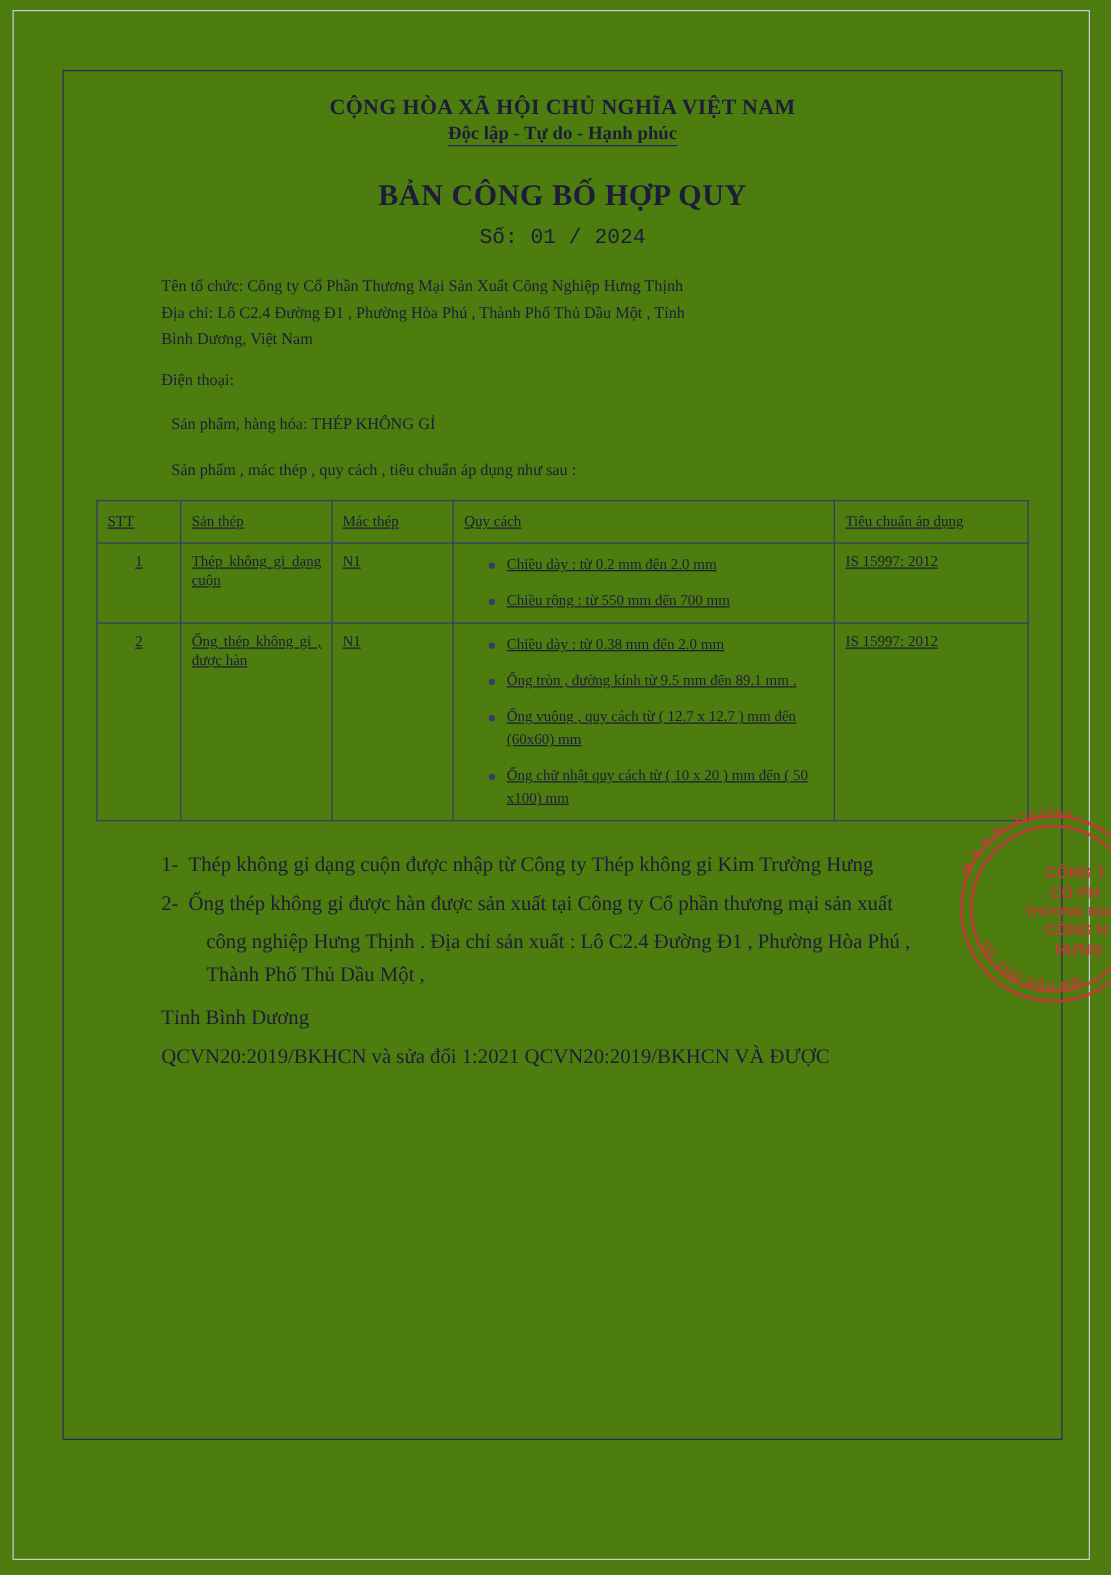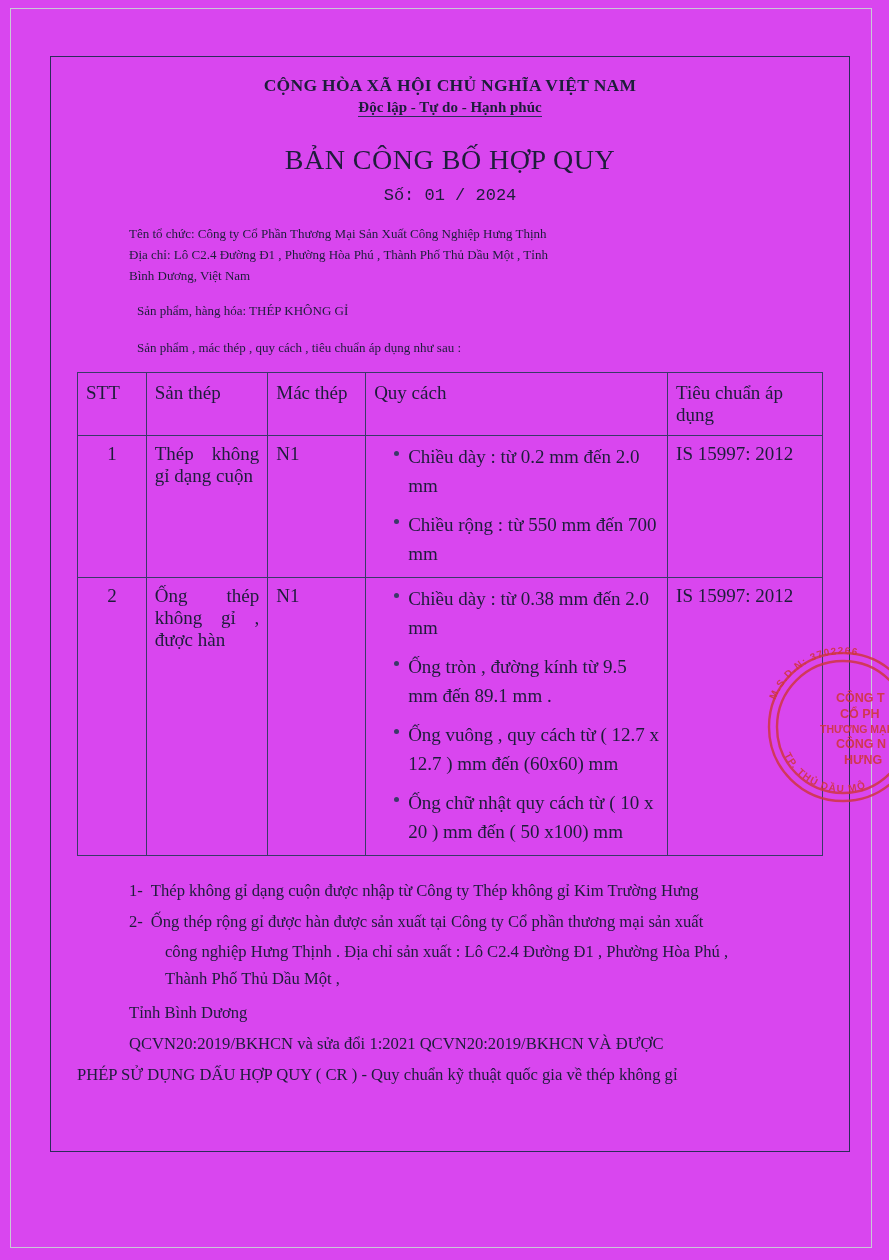--- a/index.html
+++ b/index.html
@@ -4,21 +4,21 @@
 <style>
   html, body {
     margin: 0;
     padding: 0;
     background: #ffffff;
   }
   #page {
     position: relative;
     width: 889px;
     height: 1260px;
-    background: #d946ef;
+    background: #4d7c0f;
     overflow: hidden;
     font-family: "Liberation Serif", serif;
     color: #1d1d3a;
   }
   
   .scan-border {
     position: absolute;
     left: 10px;
     top: 8px;
     width: 862px;
@@ -46,22 +46,22 @@
     font-weight: bold;
     font-size: 15px;
     margin-top: 3px;
   }
   .motto span {
     border-bottom: 1.3px solid #2c2c5a;
     padding-bottom: 1px;
     text-align: center;
   }
   .title {
-    font-weight: normal;
-    font-size: 28px;
+    font-weight: bold;
+    font-size: 24px;
     margin-top: 28px;
     letter-spacing: .5px;
   }
   .subtitle {
     font-size: 17px;
     margin-top: 10px;
     font-family: Liberation Mono, monospace;
   }
   .body-block {
     margin-top: 18px;
@@ -72,21 +72,22 @@
   .ind2 { padding-left: 60px; }
   .b { font-weight: normal; }
   .prod-line { margin-top: 14px; }
   .brand-line { margin-top: 8px; }
   .spec-line { margin-top: 16px; }
 
   table.spec {
     margin-top: 14px;
     width: 100%;
     border-collapse: collapse;
-    font-size: 19px;
+    font-size: 12px;
+    text-decoration: underline;
   }
   table.spec th, table.spec td {
     border: 1px solid #3a3a68;
     vertical-align: top;
     padding: 7px 8px;
   }
   table.spec thead th {
     font-weight: normal;
     text-align: left;
     padding: 9px 8px;
@@ -178,20 +179,21 @@
     <div class="body-block">
       <div class="ind">
         <span>Tên tổ chức:</span>
         <span>Công ty Cổ Phần Thương Mại Sản Xuất Công Nghiệp Hưng Thịnh</span>
       </div>
       <div class="ind">
         <span>Địa chỉ:</span>
         <span>Lô C2.4 Đường Đ1 , Phường Hòa Phú , Thành Phố Thủ Dầu Một , Tỉnh</span>
       </div>
       <div class="ind">Bình Dương, Việt Nam</div>
+      <div class="ind" style="margin-top:12px">Điện thoại:</div>
 
       <div class="ind2 prod-line">
         <span>Sản phẩm, hàng hóa:</span>
         <span class="b">THÉP KHÔNG GỈ</span>
       </div>
       <div class="ind2 spec-line">Sản phẩm , mác thép , quy cách , tiêu chuẩn áp dụng như sau :</div>
     </div>
 
     <table class="spec">
       <thead>
@@ -234,28 +236,27 @@
     </table>
 
     <div class="notes">
       <div class="note-row">
         <span class="note-num">1-</span>
         <span class="note-txt">Thép không gỉ dạng cuộn được nhập từ Công ty Thép không gỉ Kim Trường Hưng</span>
       </div>
 
       <div class="note-row">
         <span class="note-num">2-</span>
-        <span class="note-txt">Ống thép rộng gỉ được hàn được sản xuất tại Công ty Cổ phần thương mại sản xuất</span>
+        <span class="note-txt">Ống thép không gỉ được hàn được sản xuất tại Công ty Cổ phần thương mại sản xuất</span>
       </div>
       <div class="note-cont2">công nghiệp Hưng Thịnh . Địa chỉ sản xuất : Lô C2.4 Đường Đ1 , Phường Hòa Phú ,</div>
       <div class="note-cont2">Thành Phố Thủ Dầu Một ,</div>
 
       <div class="tail">Tỉnh Bình Dương</div>
       <div class="just-par">QCVN20:2019/BKHCN và sửa đổi 1:2021  QCVN20:2019/BKHCN VÀ ĐƯỢC</div>
-      <div class="just-par hang" style="padding-left:0">PHÉP SỬ DỤNG DẤU HỢP QUY ( CR ) -  Quy chuẩn kỹ thuật quốc gia về thép không gỉ</div>
     </div>
 
   </div>
 
   <div class="stamp">
     <svg width="190" height="190" viewBox="0 0 190 190" xmlns="http://www.w3.org/2000/svg">
       <defs>
         <path id="arcTop" d="M 22,95 A 73,73 0 0 1 168,95"></path>
         <path id="arcBottom" d="M 30,95 A 65,65 0 0 0 160,95"></path>
       </defs>

